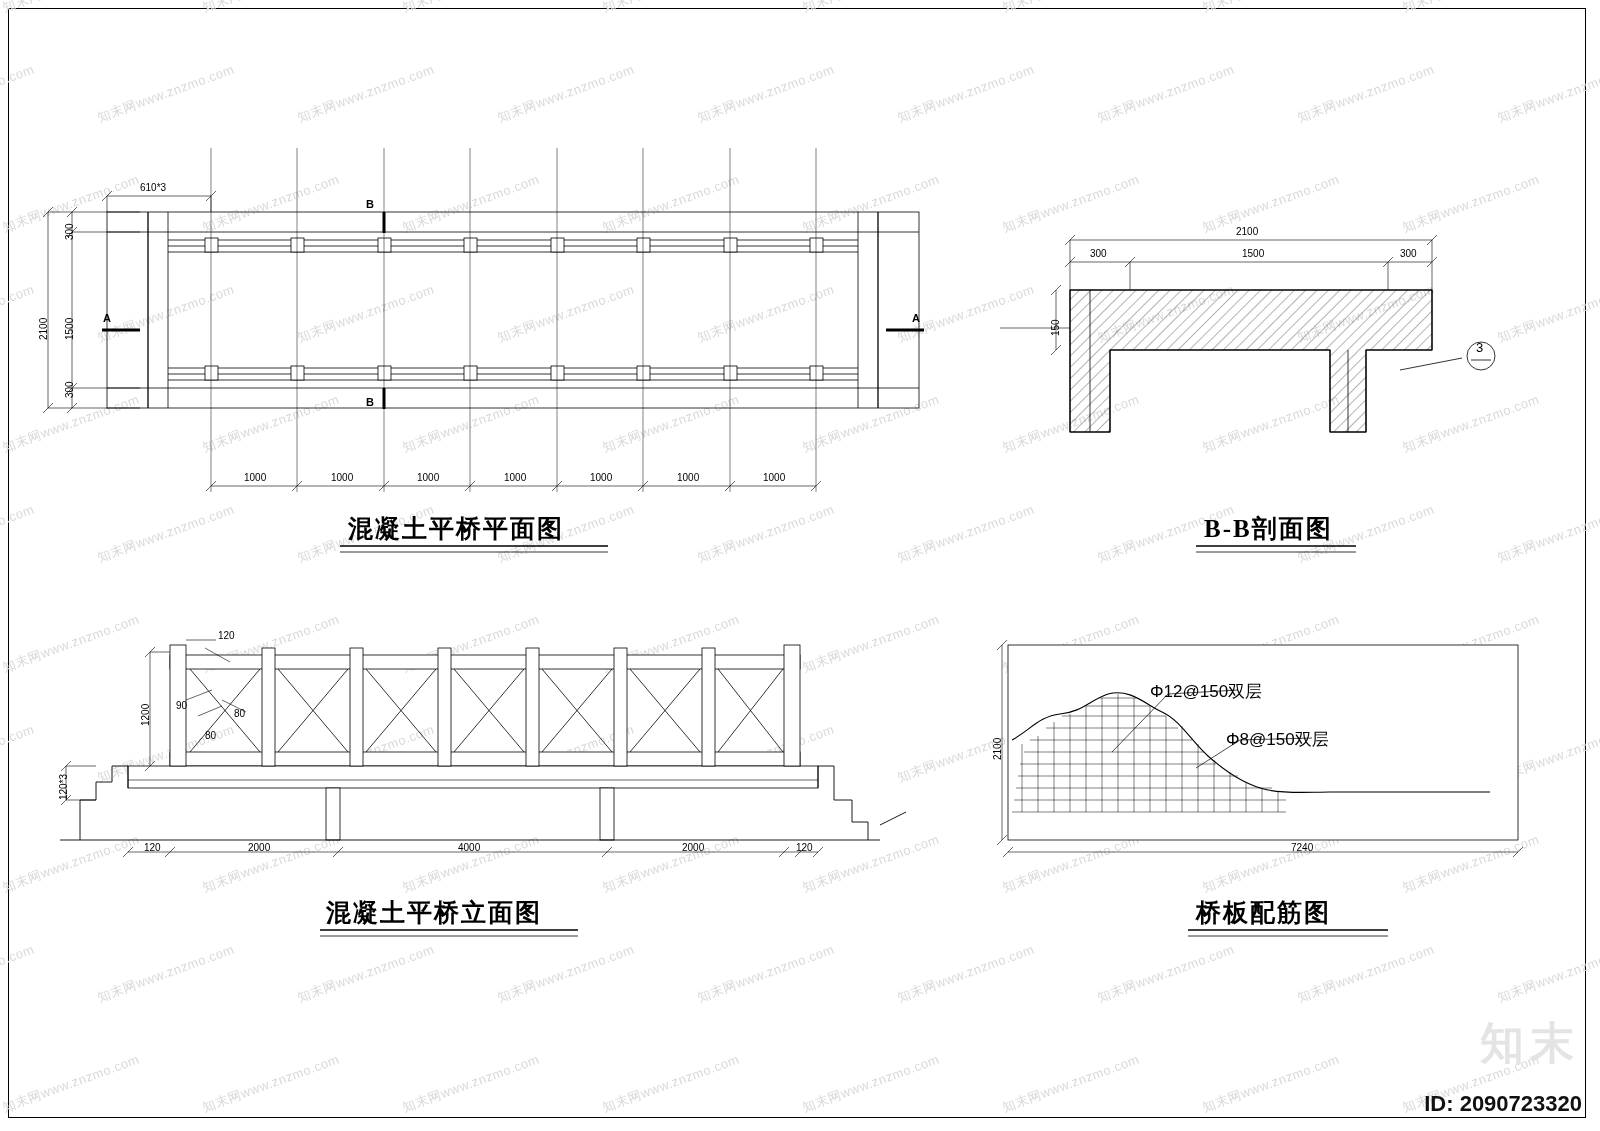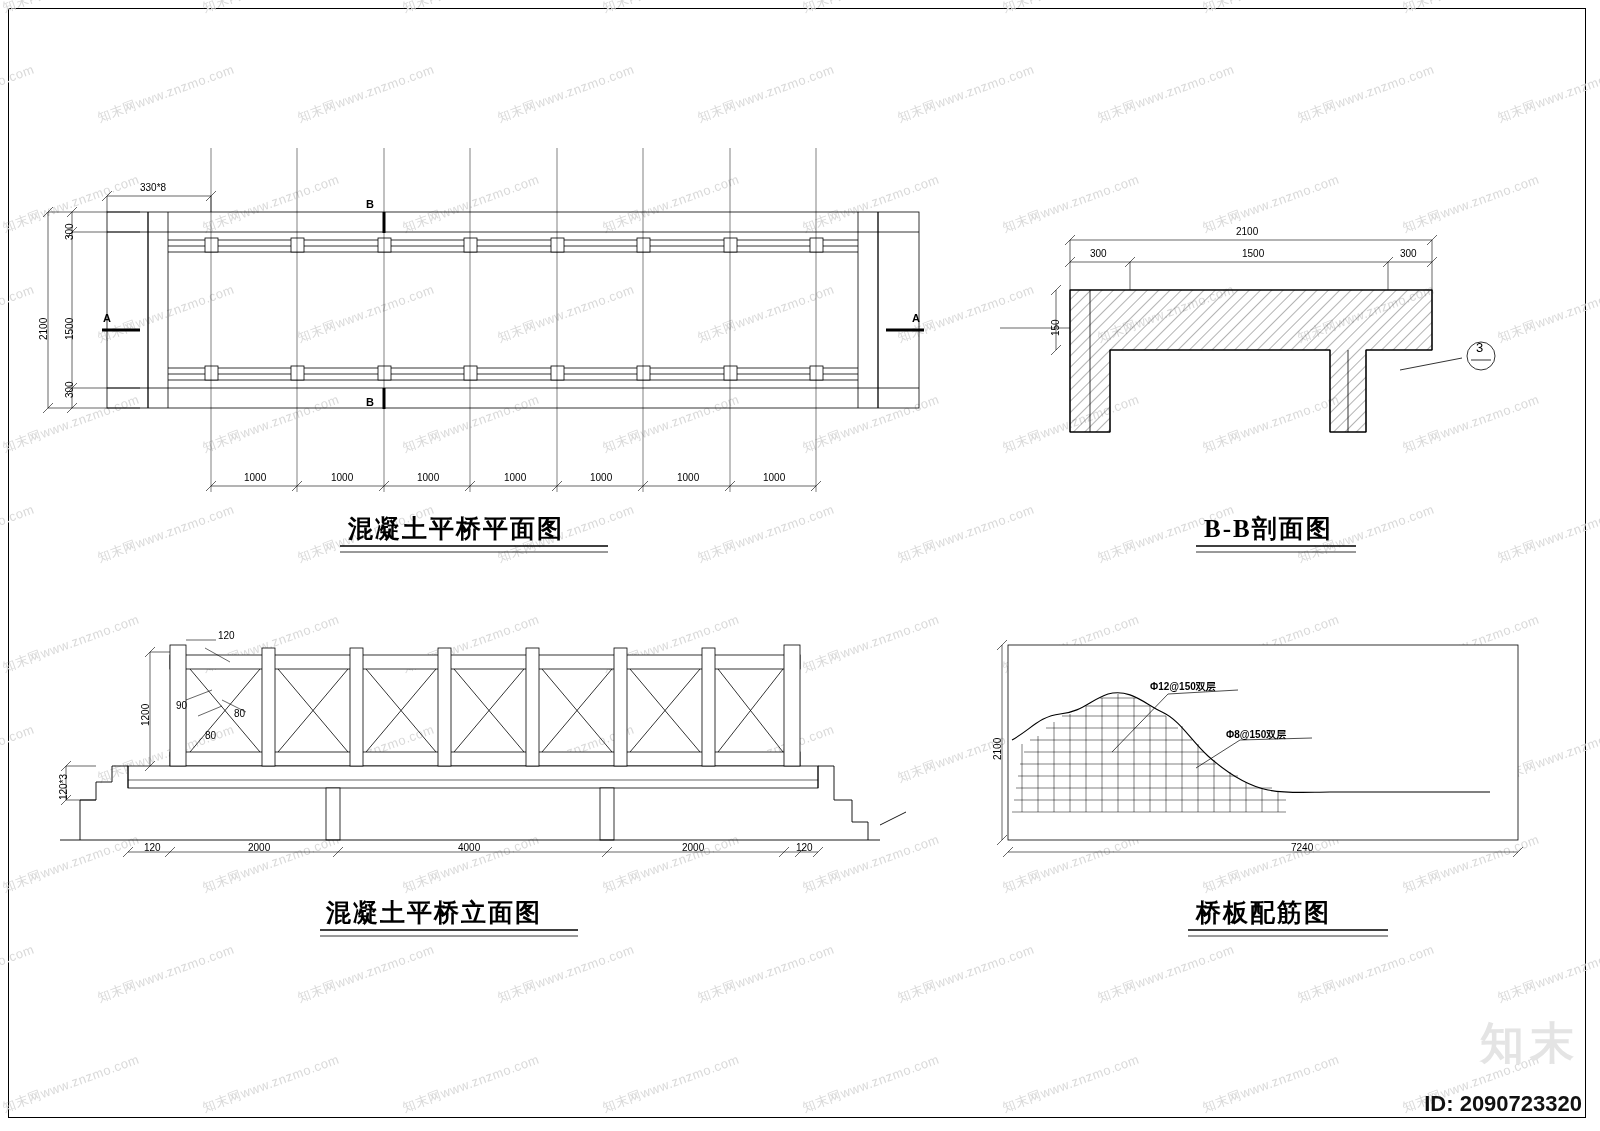--- a/index.html
+++ b/index.html
@@ -14,21 +14,21 @@
   .wm{position:absolute;color:#d9d9d9;font-size:13px;letter-spacing:.5px;
       transform:rotate(-20deg);transform-origin:left top;white-space:nowrap;}
 
   .ttl{position:absolute;font-family:"Liberation Serif", serif;font-weight:bold;
        font-size:25px;color:#000;letter-spacing:2px;white-space:nowrap;}
   .ttl-en{font-family:"Liberation Serif", serif;}
   .dim{position:absolute;font-size:10px;color:#000;white-space:nowrap;
        font-family:"Liberation Sans", sans-serif;}
   .dim.rot{transform:rotate(-90deg);transform-origin:left top;}
   .lbl{position:absolute;font-size:11px;font-weight:bold;color:#000;white-space:nowrap;}
-  .rebar{position:absolute;font-size:10px;color:#000;white-space:nowrap;font-weight:bold;}
+  .rebar{position:absolute;font-size:17px;color:#000;white-space:nowrap;font-weight:normal;}
   .idtext{position:absolute;right:18px;bottom:14px;font-size:22px;font-weight:bold;color:#111;}
   .logo{position:absolute;right:20px;bottom:58px;font-size:44px;font-weight:bold;
         color:#e4e4e4;font-family:"Liberation Serif", serif;letter-spacing:6px;}
 </style>
 </head>
 <body>
 
 <div class="sheet">
 
   <div class="border"></div>
@@ -430,21 +430,21 @@
 
       <line x1="1188" y1="930" x2="1388" y2="930" stroke-width="1.6"></line>
       <line x1="1188" y1="936" x2="1388" y2="936" stroke-width="0.8"></line>
     </g>
   </svg>
 
   <div class="dim rot" style="left:38px;top:340px;">2100</div>
   <div class="dim rot" style="left:64px;top:240px;">300</div>
   <div class="dim rot" style="left:64px;top:340px;">1500</div>
   <div class="dim rot" style="left:64px;top:398px;">300</div>
-  <div class="dim" style="left:140px;top:182px;">330*8</div>
+  <div class="dim" style="left:140px;top:182px;">610*3</div>
 
   <div class="dim" style="left:244px;top:472px;">1000</div>
   <div class="dim" style="left:331px;top:472px;">1000</div>
   <div class="dim" style="left:417px;top:472px;">1000</div>
   <div class="dim" style="left:504px;top:472px;">1000</div>
   <div class="dim" style="left:590px;top:472px;">1000</div>
   <div class="dim" style="left:677px;top:472px;">1000</div>
   <div class="dim" style="left:763px;top:472px;">1000</div>
 
   <div class="lbl" style="left:103px;top:312px;">A</div>

